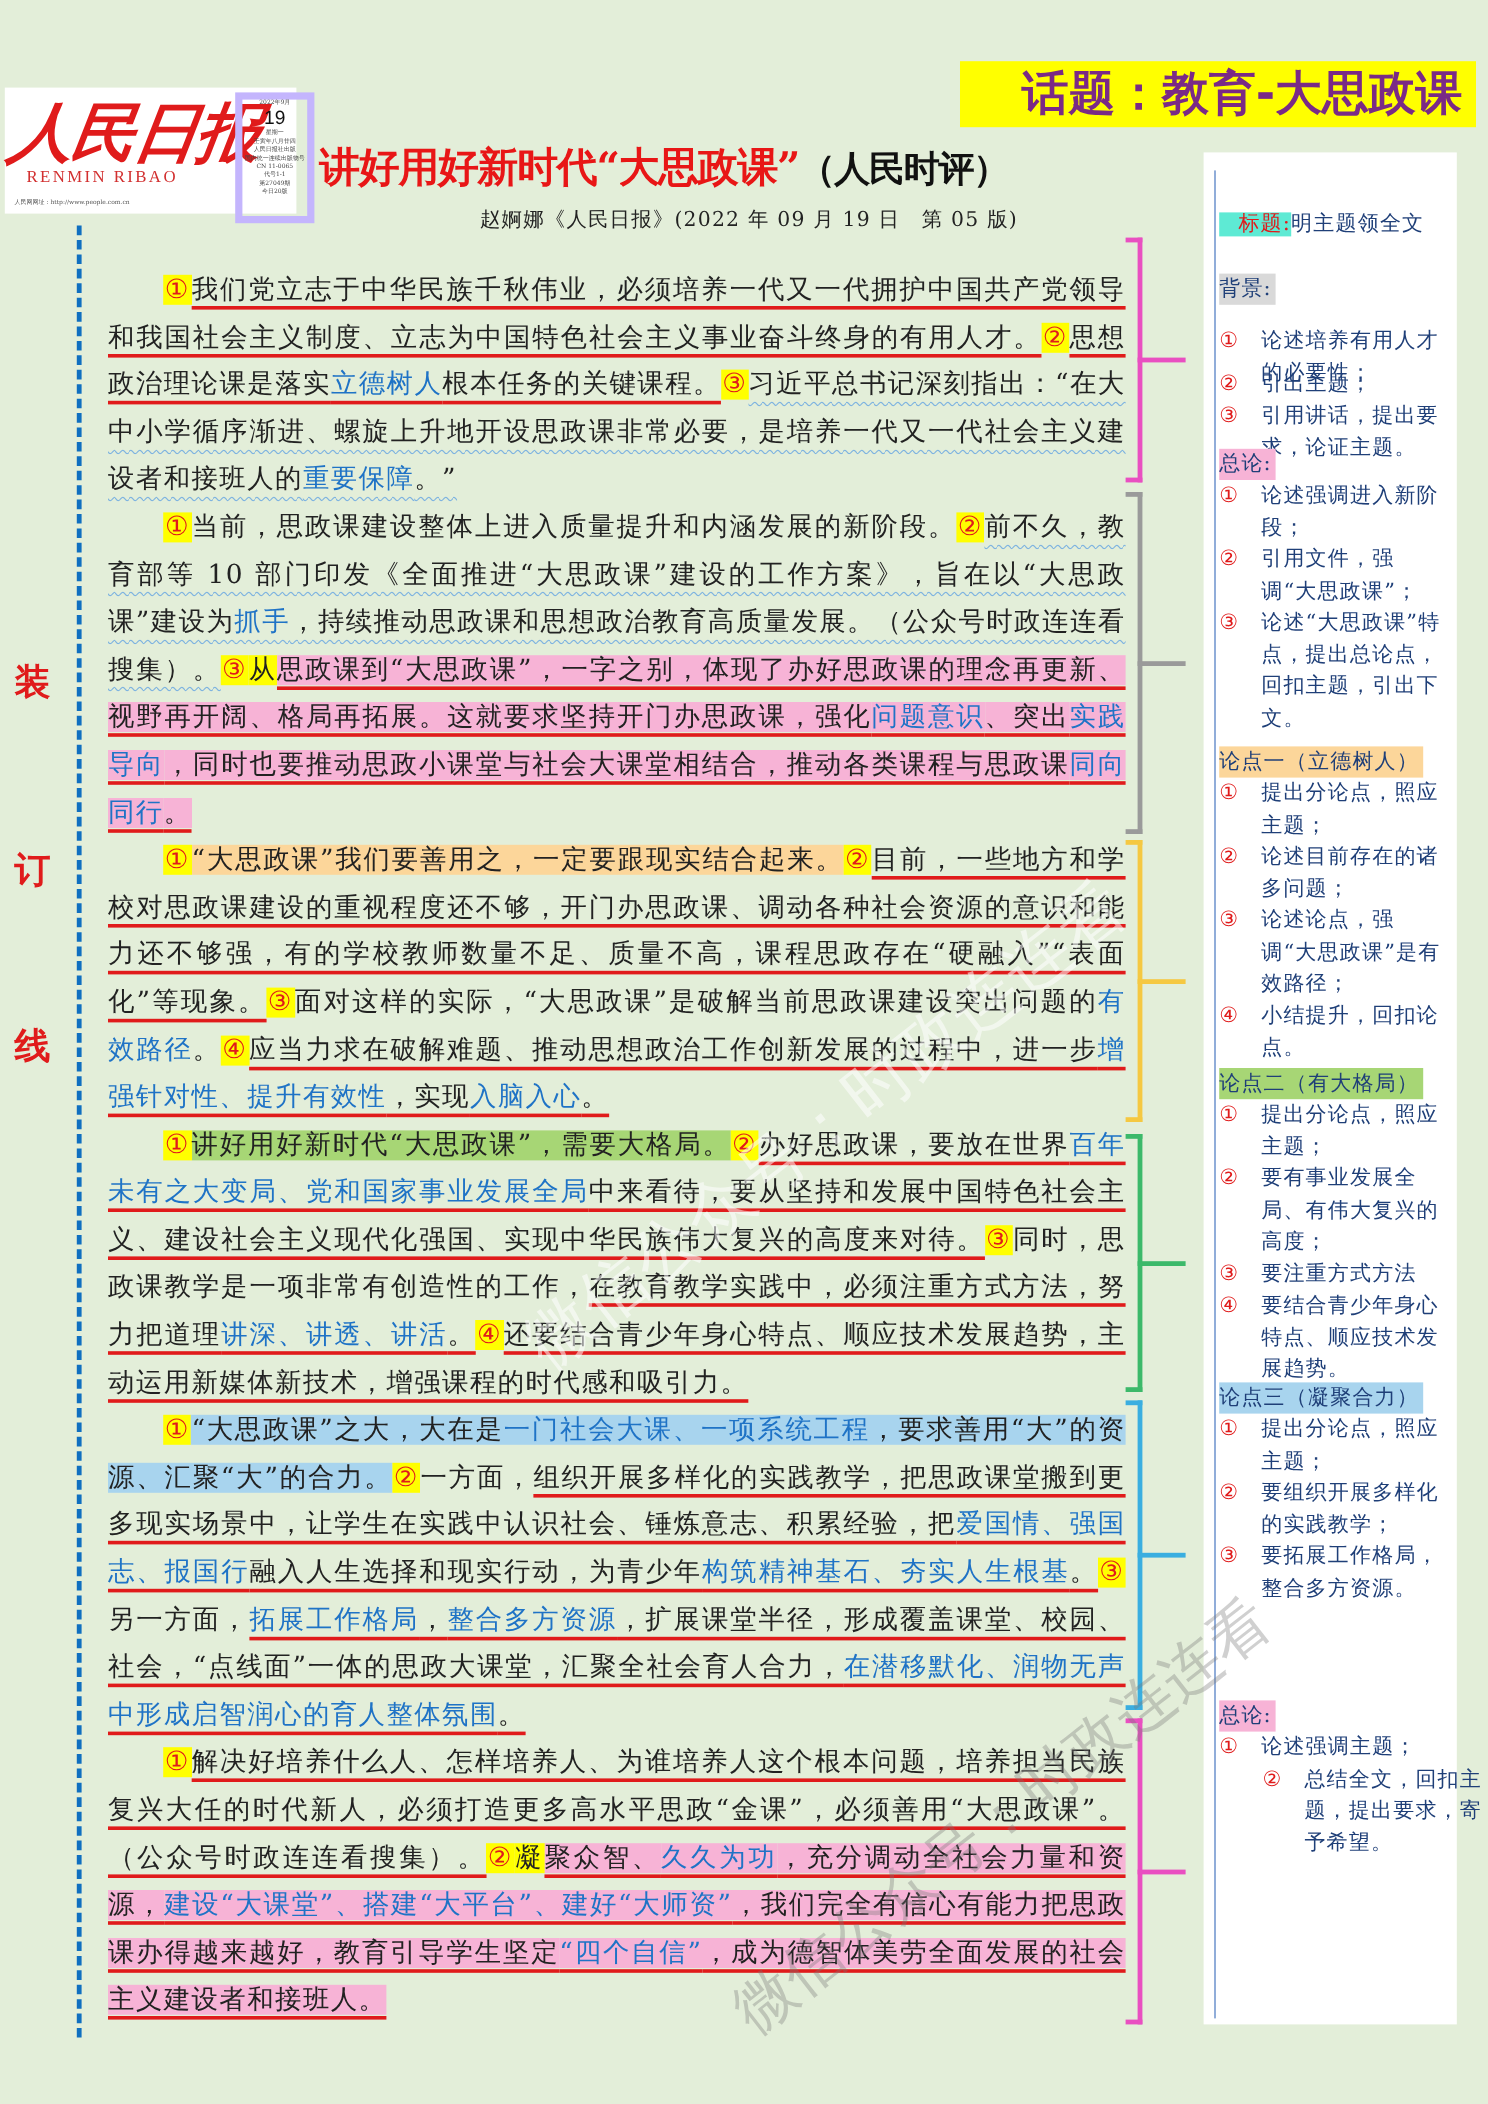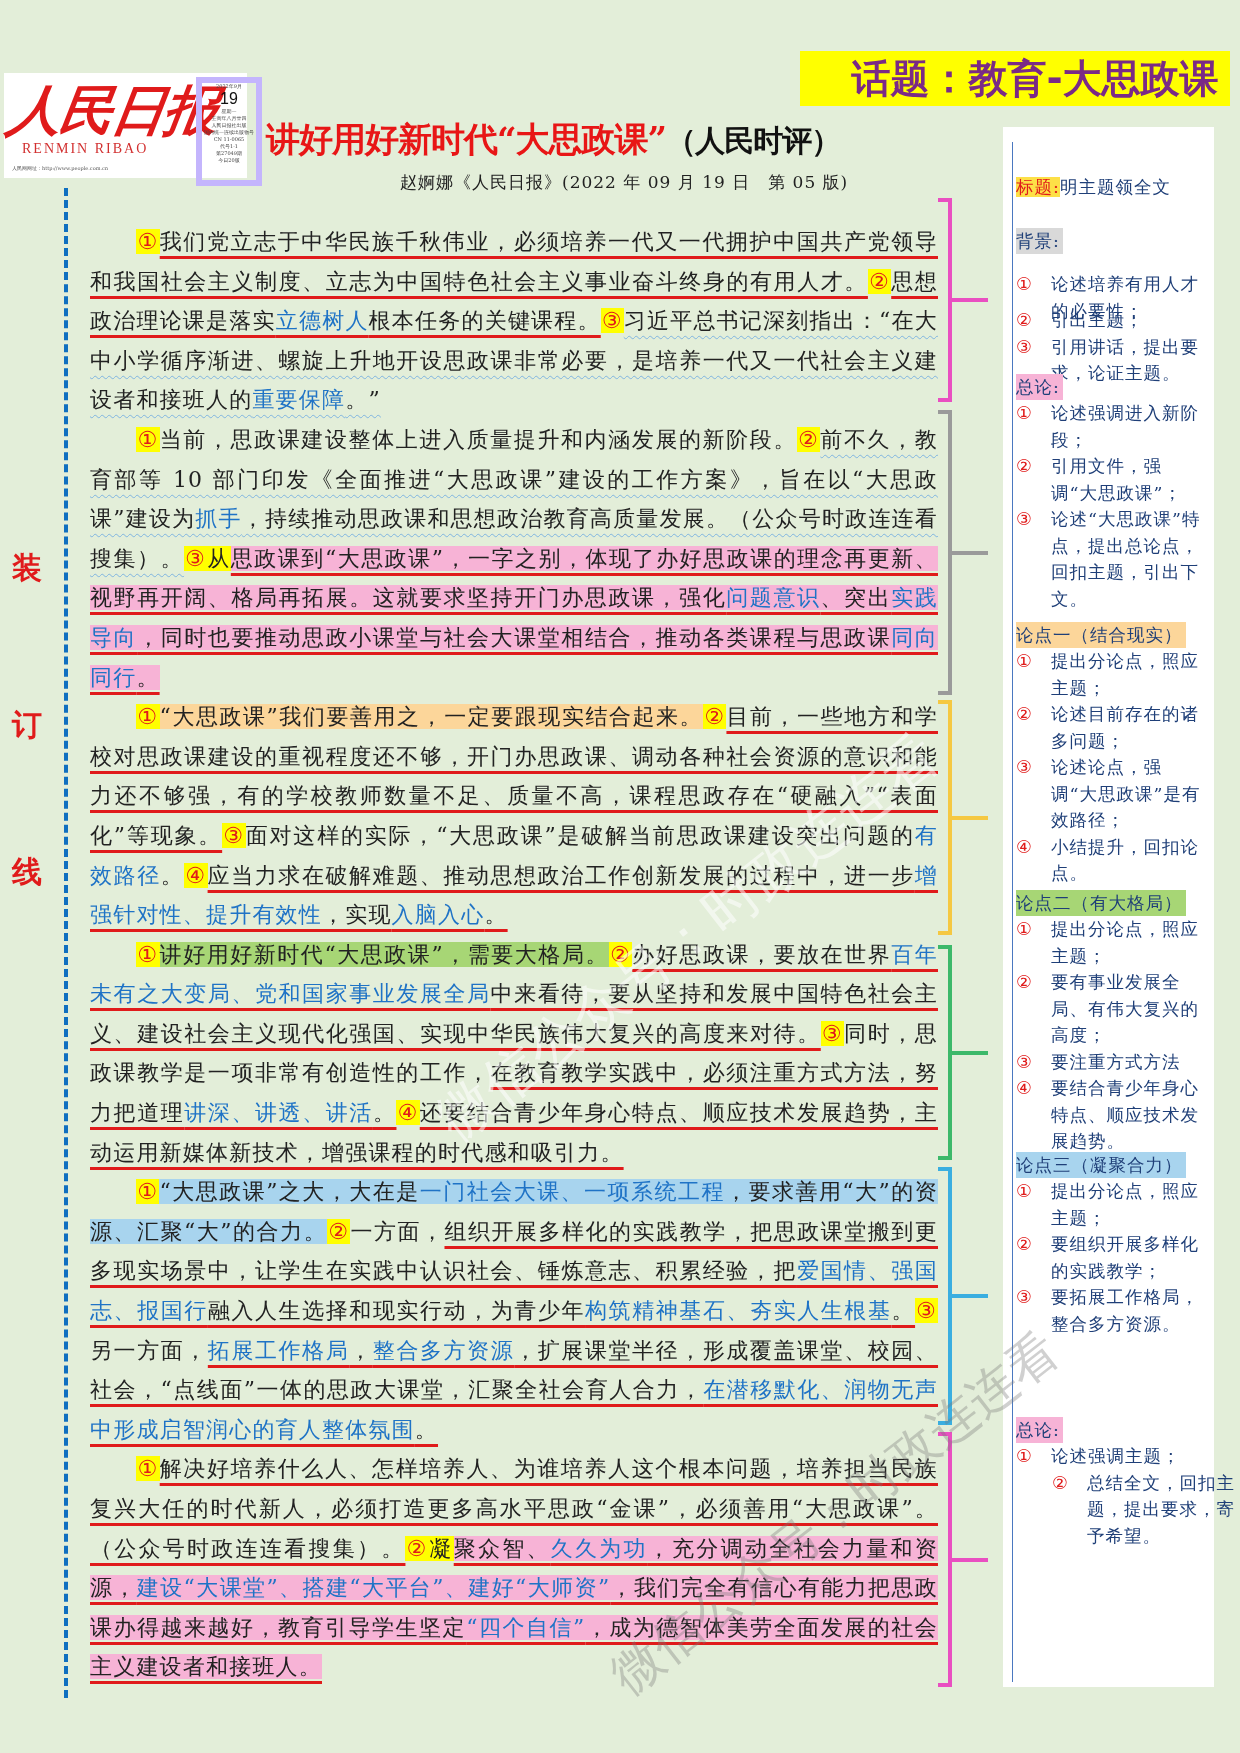--- a/index.html
+++ b/index.html
@@ -53,21 +53,21 @@
 
   
   #panel { left:1003px; top:127px; width:211px; height:1560px; background:#fff; }
   #panel .vline { position:absolute; left:9px; top:15px; width:1px; height:1540px; background:#4a78c0; }
   #panel-title { position:absolute; left:0; width:211px; top:4px; text-align:center; font-size:32px; font-weight:bold; color:#e01b1b; letter-spacing:10px; font-family:"DejaVu Serif",serif; }
   .p-line { position:absolute; left:13px; font-size:17.5px; color:#1f3f78; line-height:26.5px; white-space:nowrap; letter-spacing:1px; }
   .p-head { position:absolute; left:13px; font-size:17.5px; color:#1f3f78; padding:1px 3px 1px 0; line-height:24px; letter-spacing:1px; }
   .p-item { position:absolute; left:13px; width:196px; font-size:17.5px; color:#1f3f78; line-height:26.5px; letter-spacing:1px; }
   .p-item .n { color:#e01b1b; font-family:"DejaVu Sans",sans-serif; display:inline-block; width:35px; }
   .p-item .txt { display:inline-block; width:155px; vertical-align:top; }
-  .p-title-label { background:#fde047; color:#e01b1b; }
+  .p-title-label { background:#5eead4; color:#e01b1b;padding-left:16px; }
 
   
   .wm { position:absolute; color:rgba(255,255,255,0.55); font-family:"DejaVu Sans",sans-serif; font-size:56px; transform:rotate(-38deg); white-space:nowrap; pointer-events:none; }
   .wm2 { color:rgba(120,120,120,0.35); }
 </style>
 </head>
 <body>
 
 <div id="masthead" class="abs">
   <div class="logo">人民日报</div>
@@ -134,21 +134,21 @@
   </div>
   <div id="panel-sections">
       <div class="p-head" style="top: 101px; background: rgb(217, 217, 217);">背景:</div>
       <div class="p-item" style="top: 144px;"><span class="n">①</span><span class="txt">论述培养有用人才的必要性；</span></div>
       <div class="p-item" style="top: 180px;"><span class="n">②</span><span class="txt">引出主题；</span></div>
       <div class="p-item" style="top: 206.5px;"><span class="n">③</span><span class="txt">引用讲话，提出要求，论证主题。</span></div>
       <div class="p-head" style="top: 247px; background: rgb(247, 179, 214);">总论:</div>
       <div class="p-item" style="top: 273px;"><span class="n">①</span><span class="txt">论述强调进入新阶段；</span></div>
       <div class="p-item" style="top: 326px;"><span class="n">②</span><span class="txt">引用文件，强调“大思政课”；</span></div>
       <div class="p-item" style="top: 379px;"><span class="n">③</span><span class="txt">论述“大思政课”特点，提出总论点，回扣主题，引出下文。</span></div>
-      <div class="p-head" style="top: 495px; background: rgb(252, 214, 154);">论点一（结合现实）</div>
+      <div class="p-head" style="top: 495px; background: rgb(252, 214, 154);">论点一（立德树人）</div>
       <div class="p-item" style="top: 521px;"><span class="n">①</span><span class="txt">提出分论点，照应主题；</span></div>
       <div class="p-item" style="top: 574px;"><span class="n">②</span><span class="txt">论述目前存在的诸多问题；</span></div>
       <div class="p-item" style="top: 627px;"><span class="n">③</span><span class="txt">论述论点，强调“大思政课”是有效路径；</span></div>
       <div class="p-item" style="top: 706.5px;"><span class="n">④</span><span class="txt">小结提升，回扣论点。</span></div>
       <div class="p-head" style="top: 763px; background: rgb(167, 214, 117);">论点二（有大格局）</div>
       <div class="p-item" style="top: 789px;"><span class="n">①</span><span class="txt">提出分论点，照应主题；</span></div>
       <div class="p-item" style="top: 842px;"><span class="n">②</span><span class="txt">要有事业发展全局、有伟大复兴的高度；</span></div>
       <div class="p-item" style="top: 921.5px;"><span class="n">③</span><span class="txt">要注重方式方法</span></div>
       <div class="p-item" style="top: 948px;"><span class="n">④</span><span class="txt">要结合青少年身心特点、顺应技术发展趋势。</span></div>
       <div class="p-head" style="top: 1025px; background: rgb(168, 212, 238);">论点三（凝聚合力）</div>

